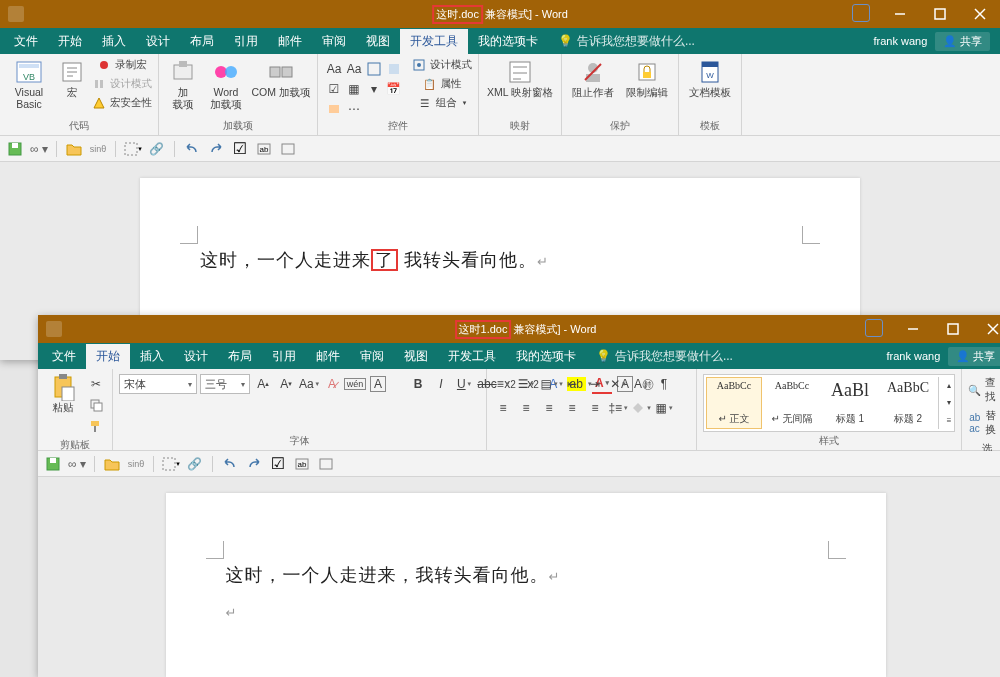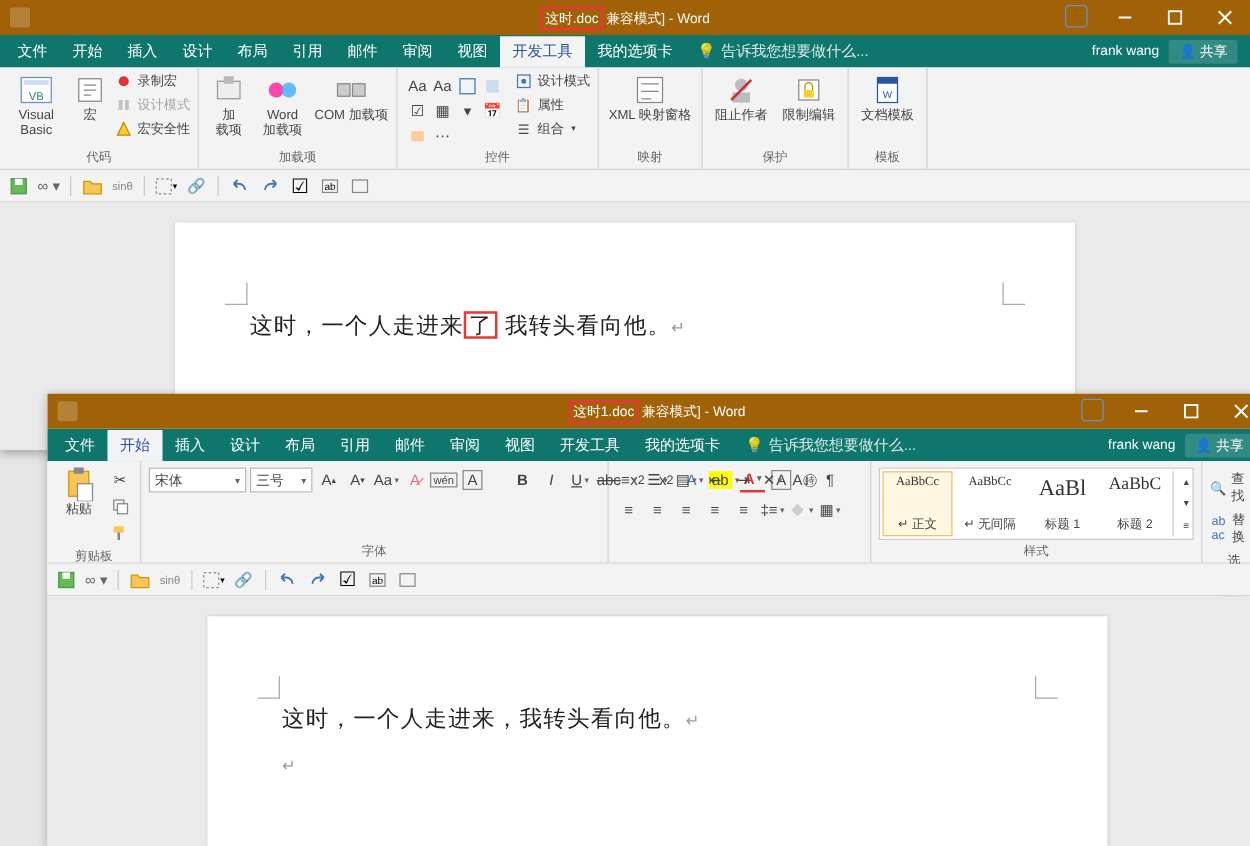--- a/index.html
+++ b/index.html
@@ -28,21 +28,21 @@
 
 .ribbon { background: #f3f3f3; border-bottom: 1px solid #d4d4d4; display: flex; height: 82px; font-size: 11px; color: #444; }
 .rgroup { border-right: 1px solid #d4d4d4; padding: 2px 6px 0 6px; display: flex; flex-direction: column; }
 .rgroup .rg-body { flex: 1; display: flex; align-items: flex-start; gap: 4px; }
 .rgroup .rg-label { text-align: center; font-size: 10px; color: #666; padding: 2px 0; }
 .big-btn { display: flex; flex-direction: column; align-items: center; justify-content: flex-start; width: 46px; padding-top: 2px; cursor: pointer; gap: 1px; }
 .big-btn .ico { width: 28px; height: 28px; display: flex; align-items: center; justify-content: center; }
 .big-btn .lbl { font-size: 10.5px; text-align: center; line-height: 1.1; }
 .small-btn { display: flex; align-items: center; gap: 4px; font-size: 10.5px; cursor: pointer; padding: 2px 0; }
 .small-ico { width: 14px; height: 14px; display: inline-flex; align-items: center; justify-content: center; }
-.vstack { display: flex; flex-direction: column; gap: 1px; }
+.vstack { display: flex; flex-direction: column; gap: 1px; align-items: center; }
 .ribbon svg { display: block; }
 
 .qat { background: #f3f3f3; height: 26px; border-bottom: 1px solid #d4d4d4; display: flex; align-items: center; gap: 6px; padding: 0 6px; }
 .qat .q-ico { width: 18px; height: 18px; display: flex; align-items: center; justify-content: center; cursor: pointer; }
 .qat .sep { width: 1px; height: 16px; background: #ccc; margin: 0 2px; }
 
 .doc-area { flex: 1; background: #eaeaea; display: flex; justify-content: center; overflow: hidden; position: relative; }
 .page { background: #fff; width: 720px; margin-top: 16px; position: relative; padding: 70px 60px 20px 60px; box-shadow: 0 0 3px rgba(0,0,0,0.15); }
 .corner { position: absolute; width: 18px; height: 18px; }
 .corner.tl { top: 48px; left: 40px; border-left: 1px solid #aaa; border-top: 1px solid #aaa; transform: rotate(180deg);}

